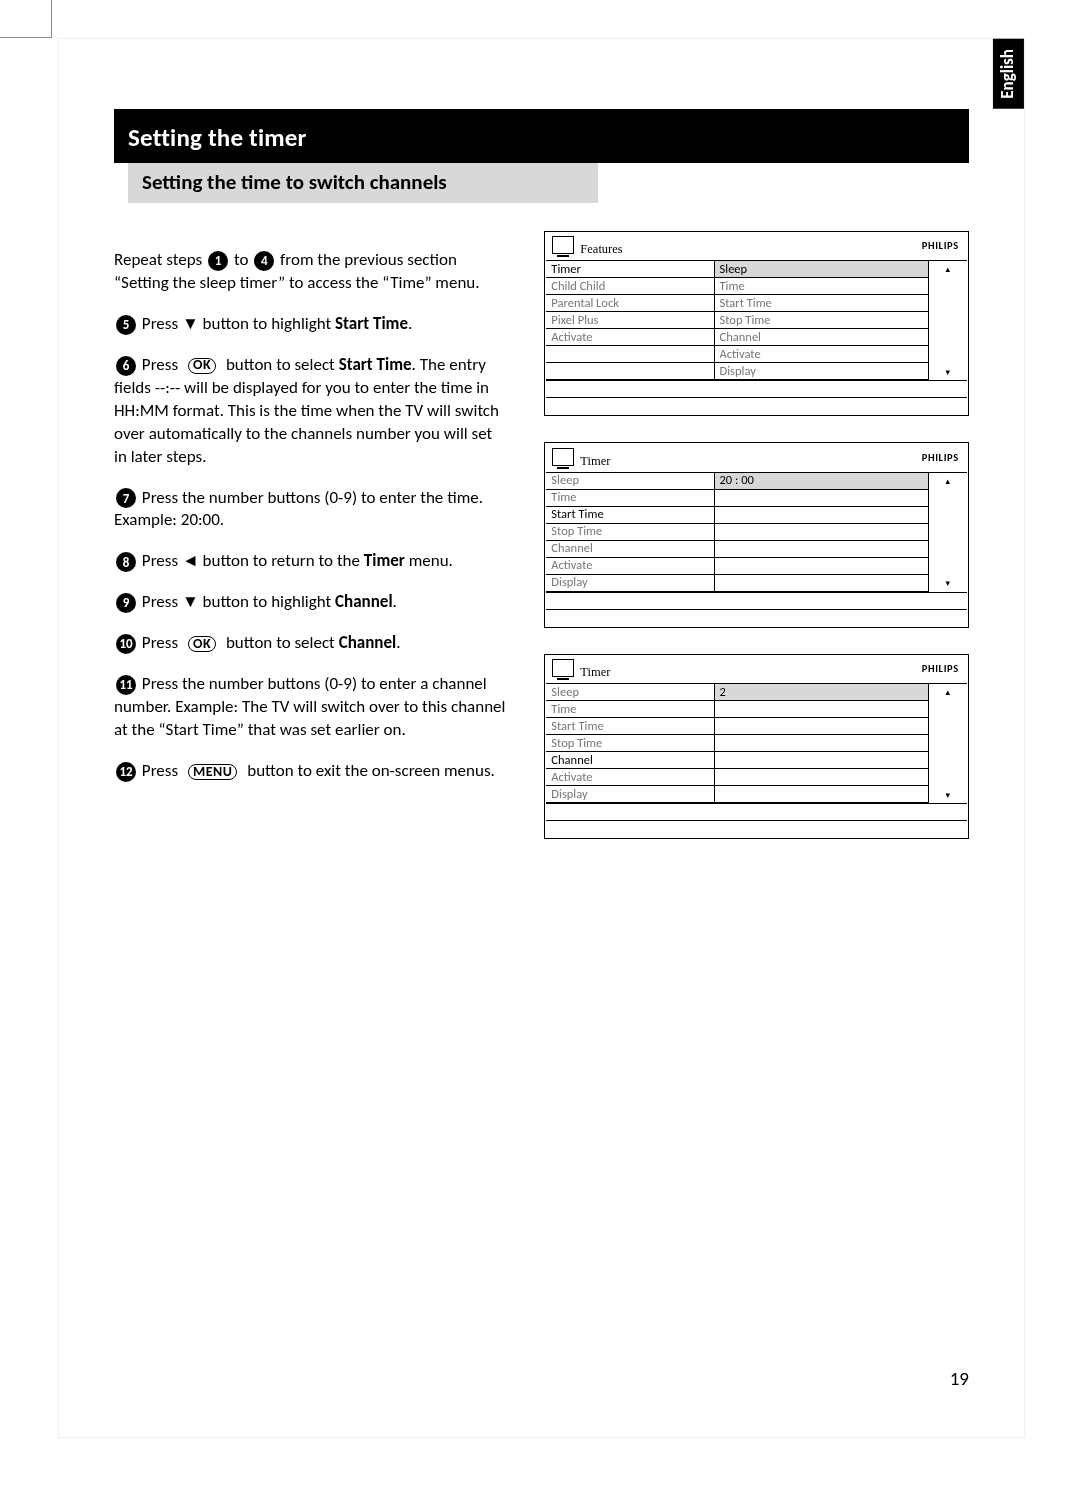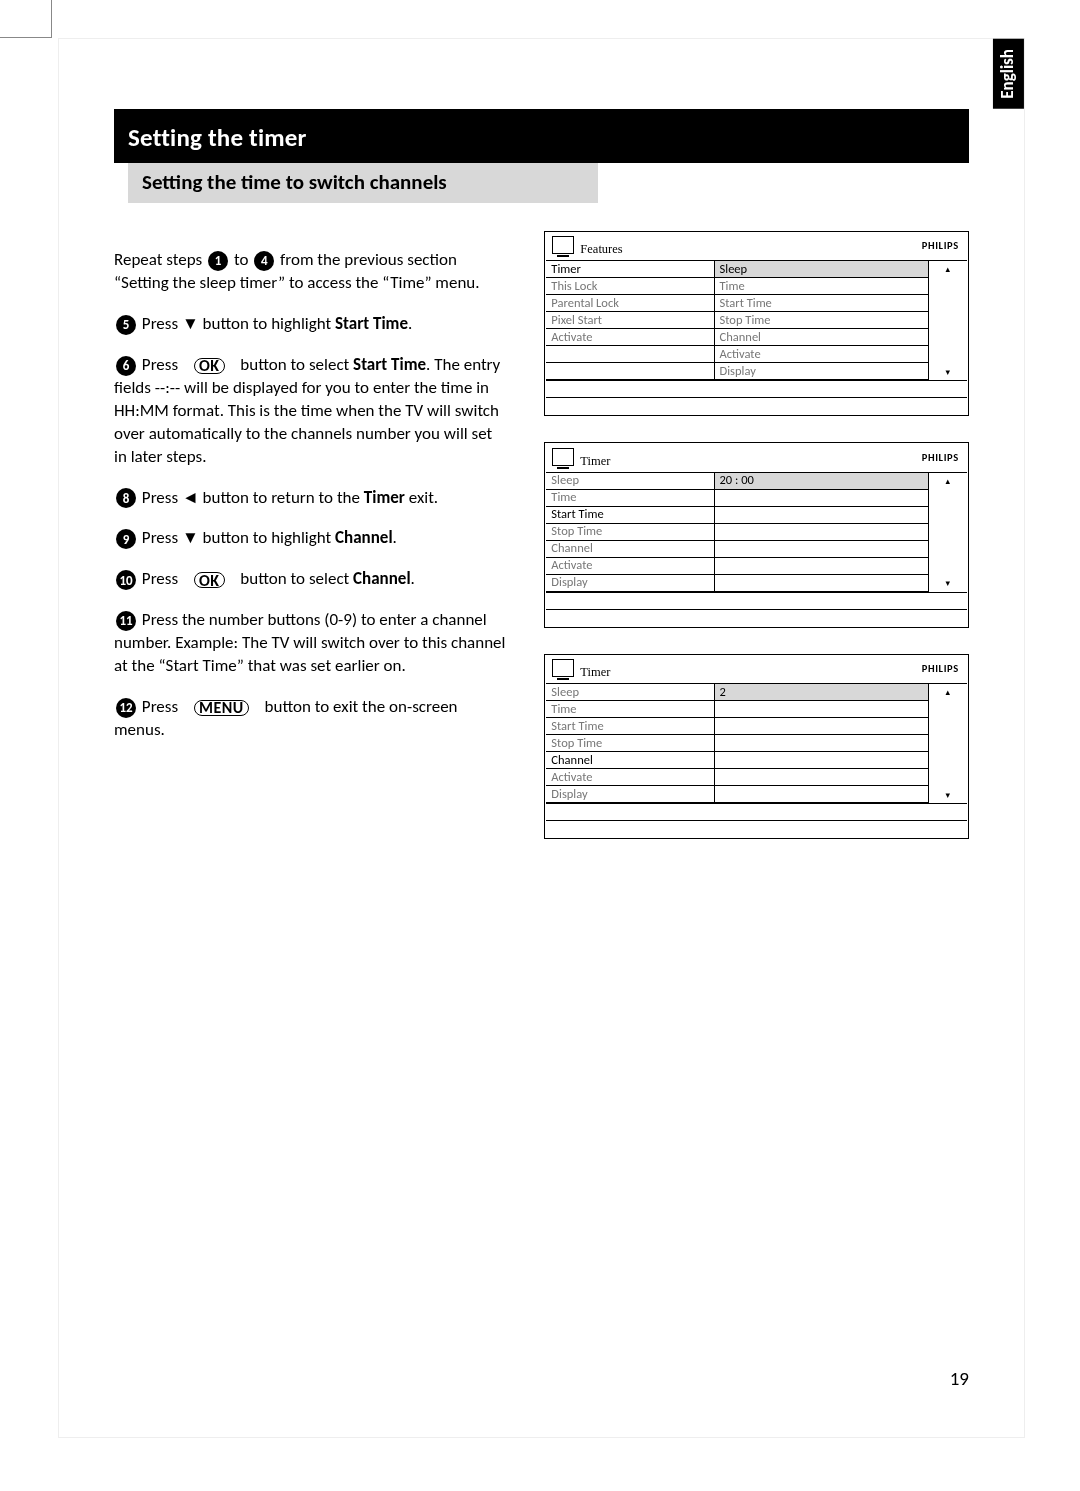--- a/index.html
+++ b/index.html
@@ -74,26 +74,26 @@
     font-weight: bold;
     margin: 0 2px;
   }
   .key-ok, .key-menu {
     display: inline-flex;
     vertical-align: middle;
     align-items: center;
     justify-content: center;
     border: 1.2px solid #000;
     border-radius: 10px;
-    font-size: 16px;
+    font-size: 14px;
     font-weight: bold;
     padding: 1px 4px 1px 4px;
     min-width: 22px;
     height: 16px;
-    margin: 0 12px;
+    margin: 0 6px;
     letter-spacing: .5px;
   }
   .arrow { font-family: Arial, sans-serif; font-weight: bold; }
   .bold { font-weight: bold; }
   .page-num {
     position: absolute;
     right: 55px;
     bottom: 45px;
     font-weight: normal;
     font-size: 19px;
@@ -198,24 +198,28 @@
       <div class="para">
         <span class="step">5</span>
         <span>Press </span><span class="arrow">▼</span><span> button to highlight </span><span class="bold">Start Time</span><span>.</span>
       </div>
 
       <div class="para">
         <span class="step">6</span>
         <span>Press </span><span class="key-ok">OK</span><span> button to select </span><span class="bold">Start Time</span><span>. The entry fields --:-- will be displayed for you to enter the time in HH:MM format.  This is the time when the TV will switch over automatically to the channels number you will set in later steps.</span>
       </div>
 
+      <div class="para">
+        <span class="step">7</span>
+        <span>Press the number buttons (0-9) to enter the time.  Example: 20:00.</span>
+      </div>
 
       <div class="para">
         <span class="step">8</span>
-        <span>Press </span><span class="arrow">◄</span><span> button to return to the </span><span class="bold">Timer</span><span> exit.</span>
+        <span>Press </span><span class="arrow">◄</span><span> button to return to the </span><span class="bold">Timer</span><span> menu.</span>
       </div>
 
       <div class="para">
         <span class="step">9</span>
         <span>Press </span><span class="arrow">▼</span><span> button to highlight </span><span class="bold">Channel</span><span>.</span>
       </div>
 
       <div class="para">
         <span class="step">10</span>
         <span>Press </span><span class="key-ok">OK</span><span> button to select </span><span class="bold">Channel</span><span>.</span>
@@ -237,23 +241,23 @@
 
       <div class="osd">
           <div class="osd-head">
             <span class="tv-icon"></span>
             <span class="osd-brand">PHILIPS</span>
             <span class="osd-title">Features</span>
           </div>
           <div class="osd-body">
             <div class="osd-labels">
               <div class="osd-row active">Timer</div>
-              <div class="osd-row">This Lock</div>
+              <div class="osd-row">Child Child</div>
               <div class="osd-row">Parental Lock</div>
-              <div class="osd-row">Pixel Start</div>
+              <div class="osd-row">Pixel Plus</div>
               <div class="osd-row">Activate</div>
               <div class="osd-row"></div>
               <div class="osd-row"></div>
             </div>
             <div class="osd-values">
               <div class="osd-row hl">Sleep</div>
               <div class="osd-row">Time</div>
               <div class="osd-row">Start Time</div>
               <div class="osd-row">Stop Time</div>
               <div class="osd-row">Channel</div>

